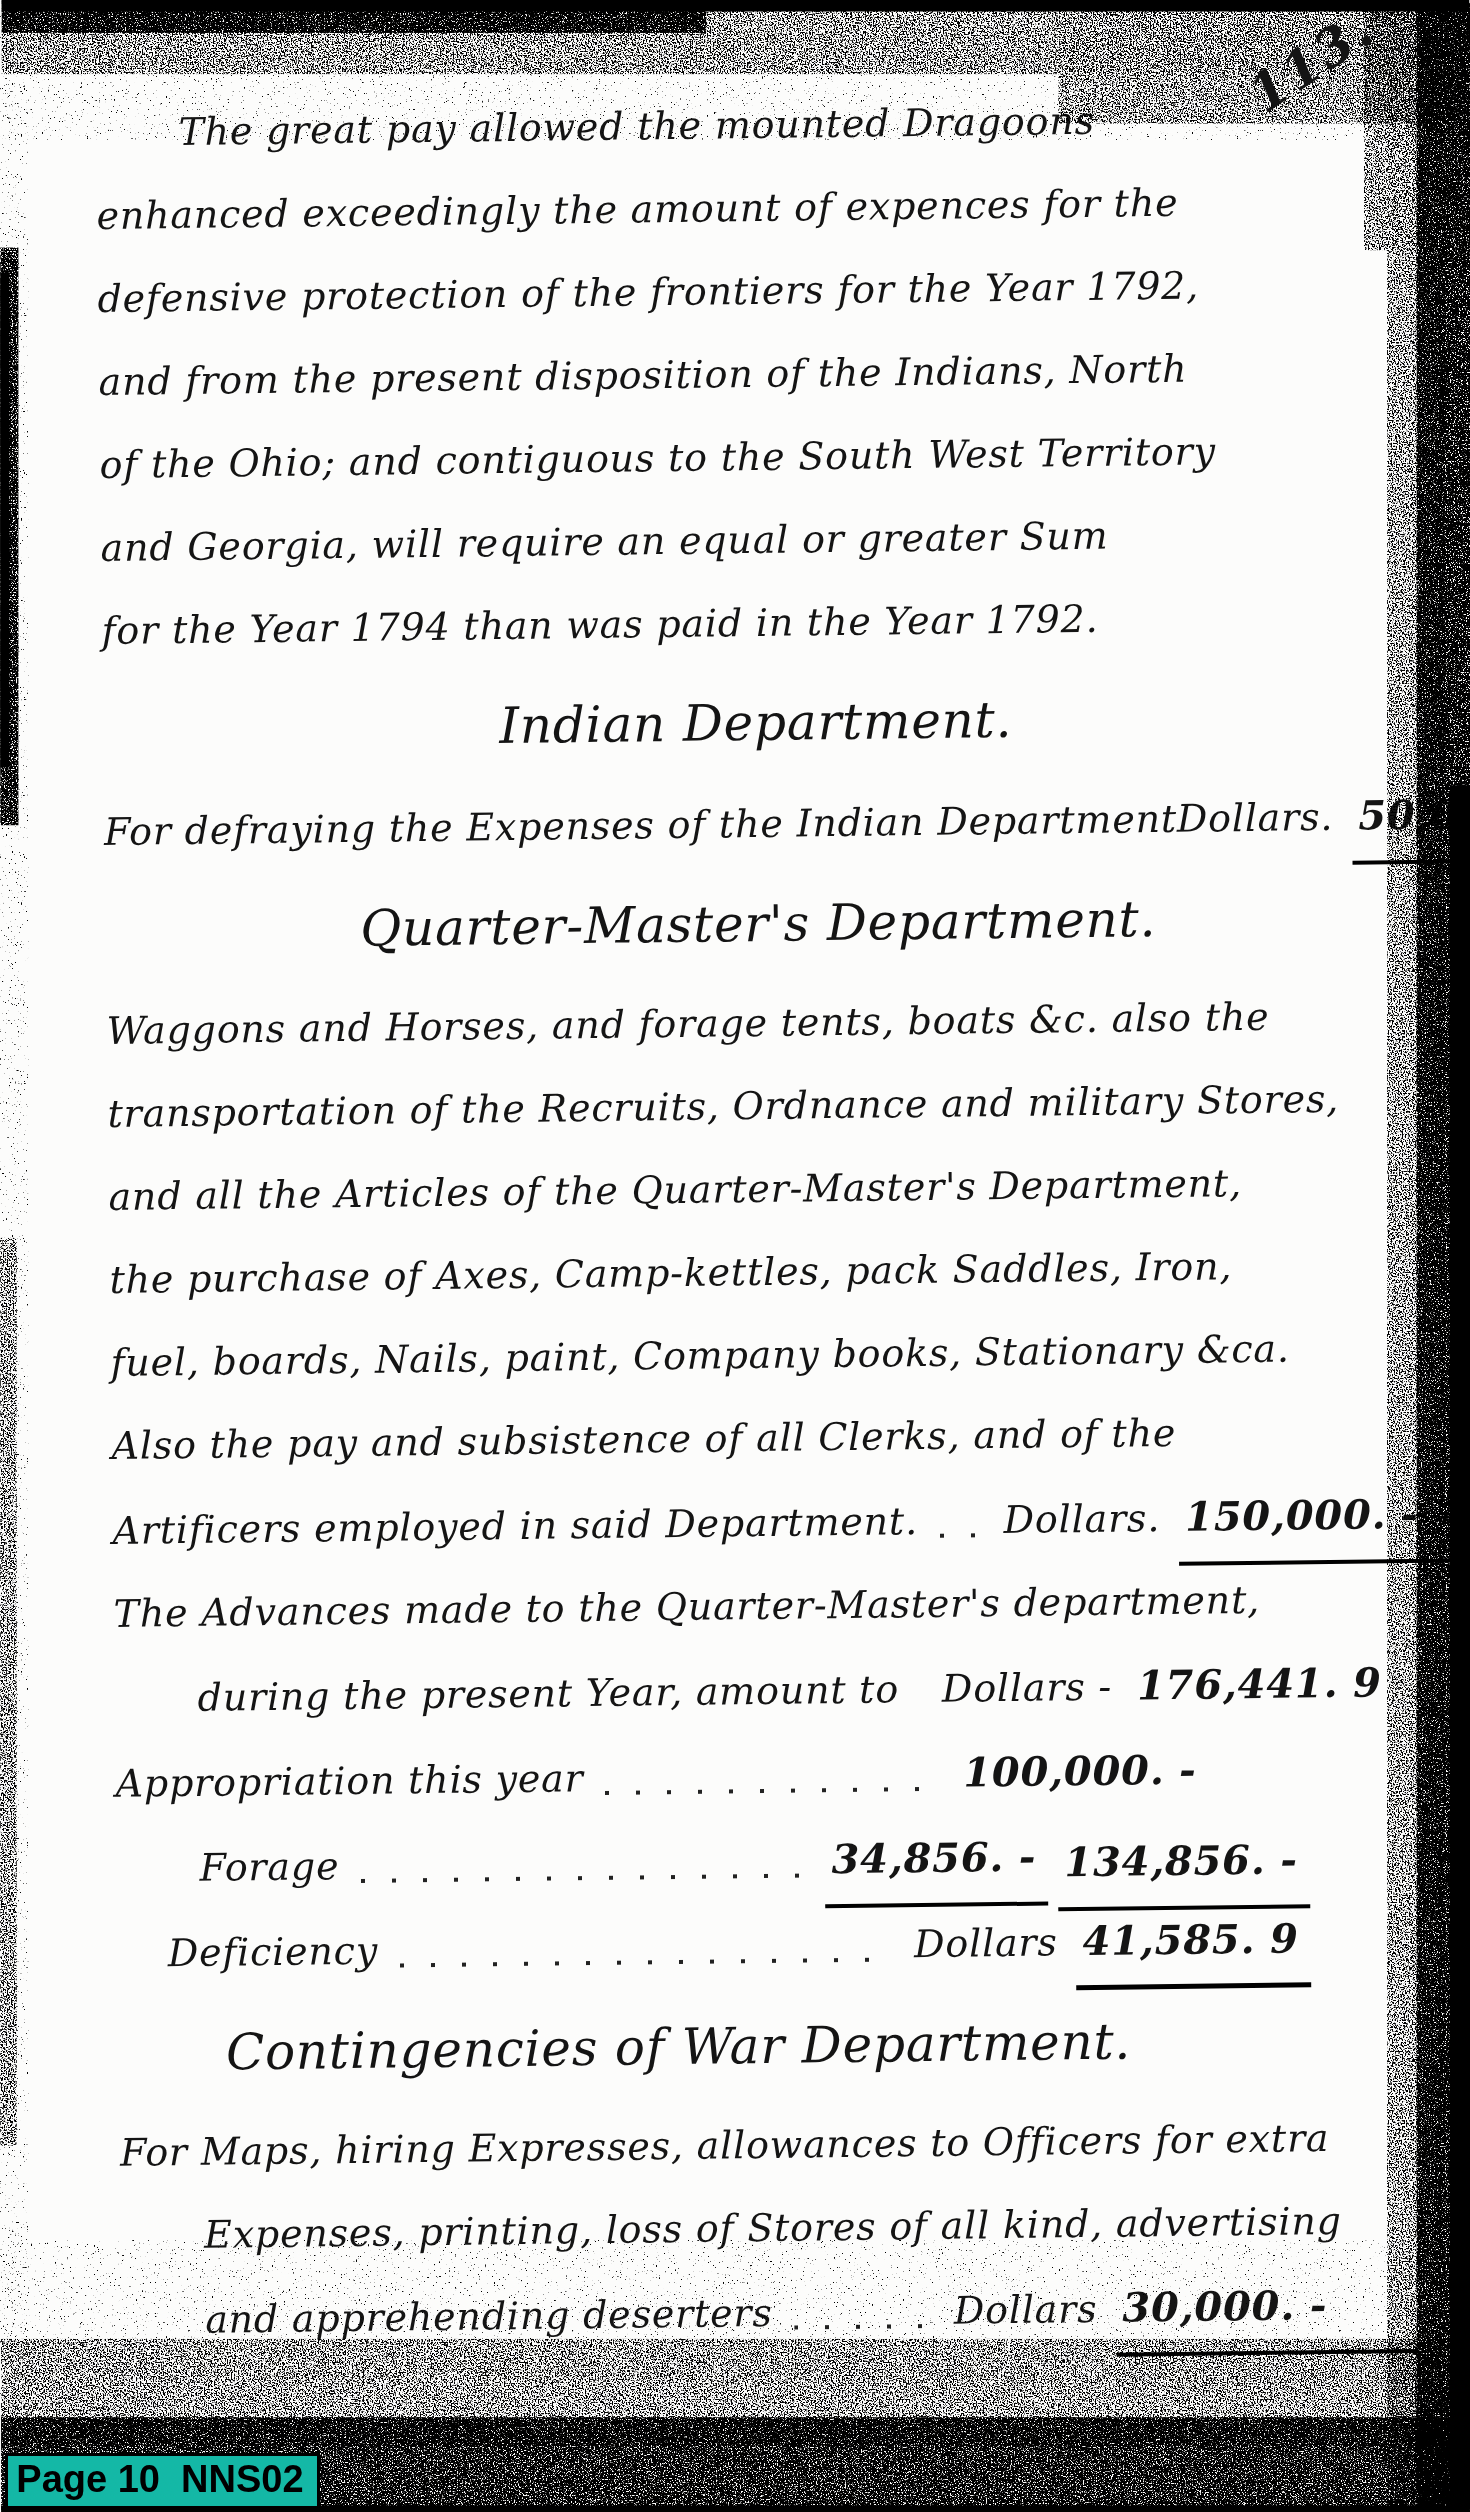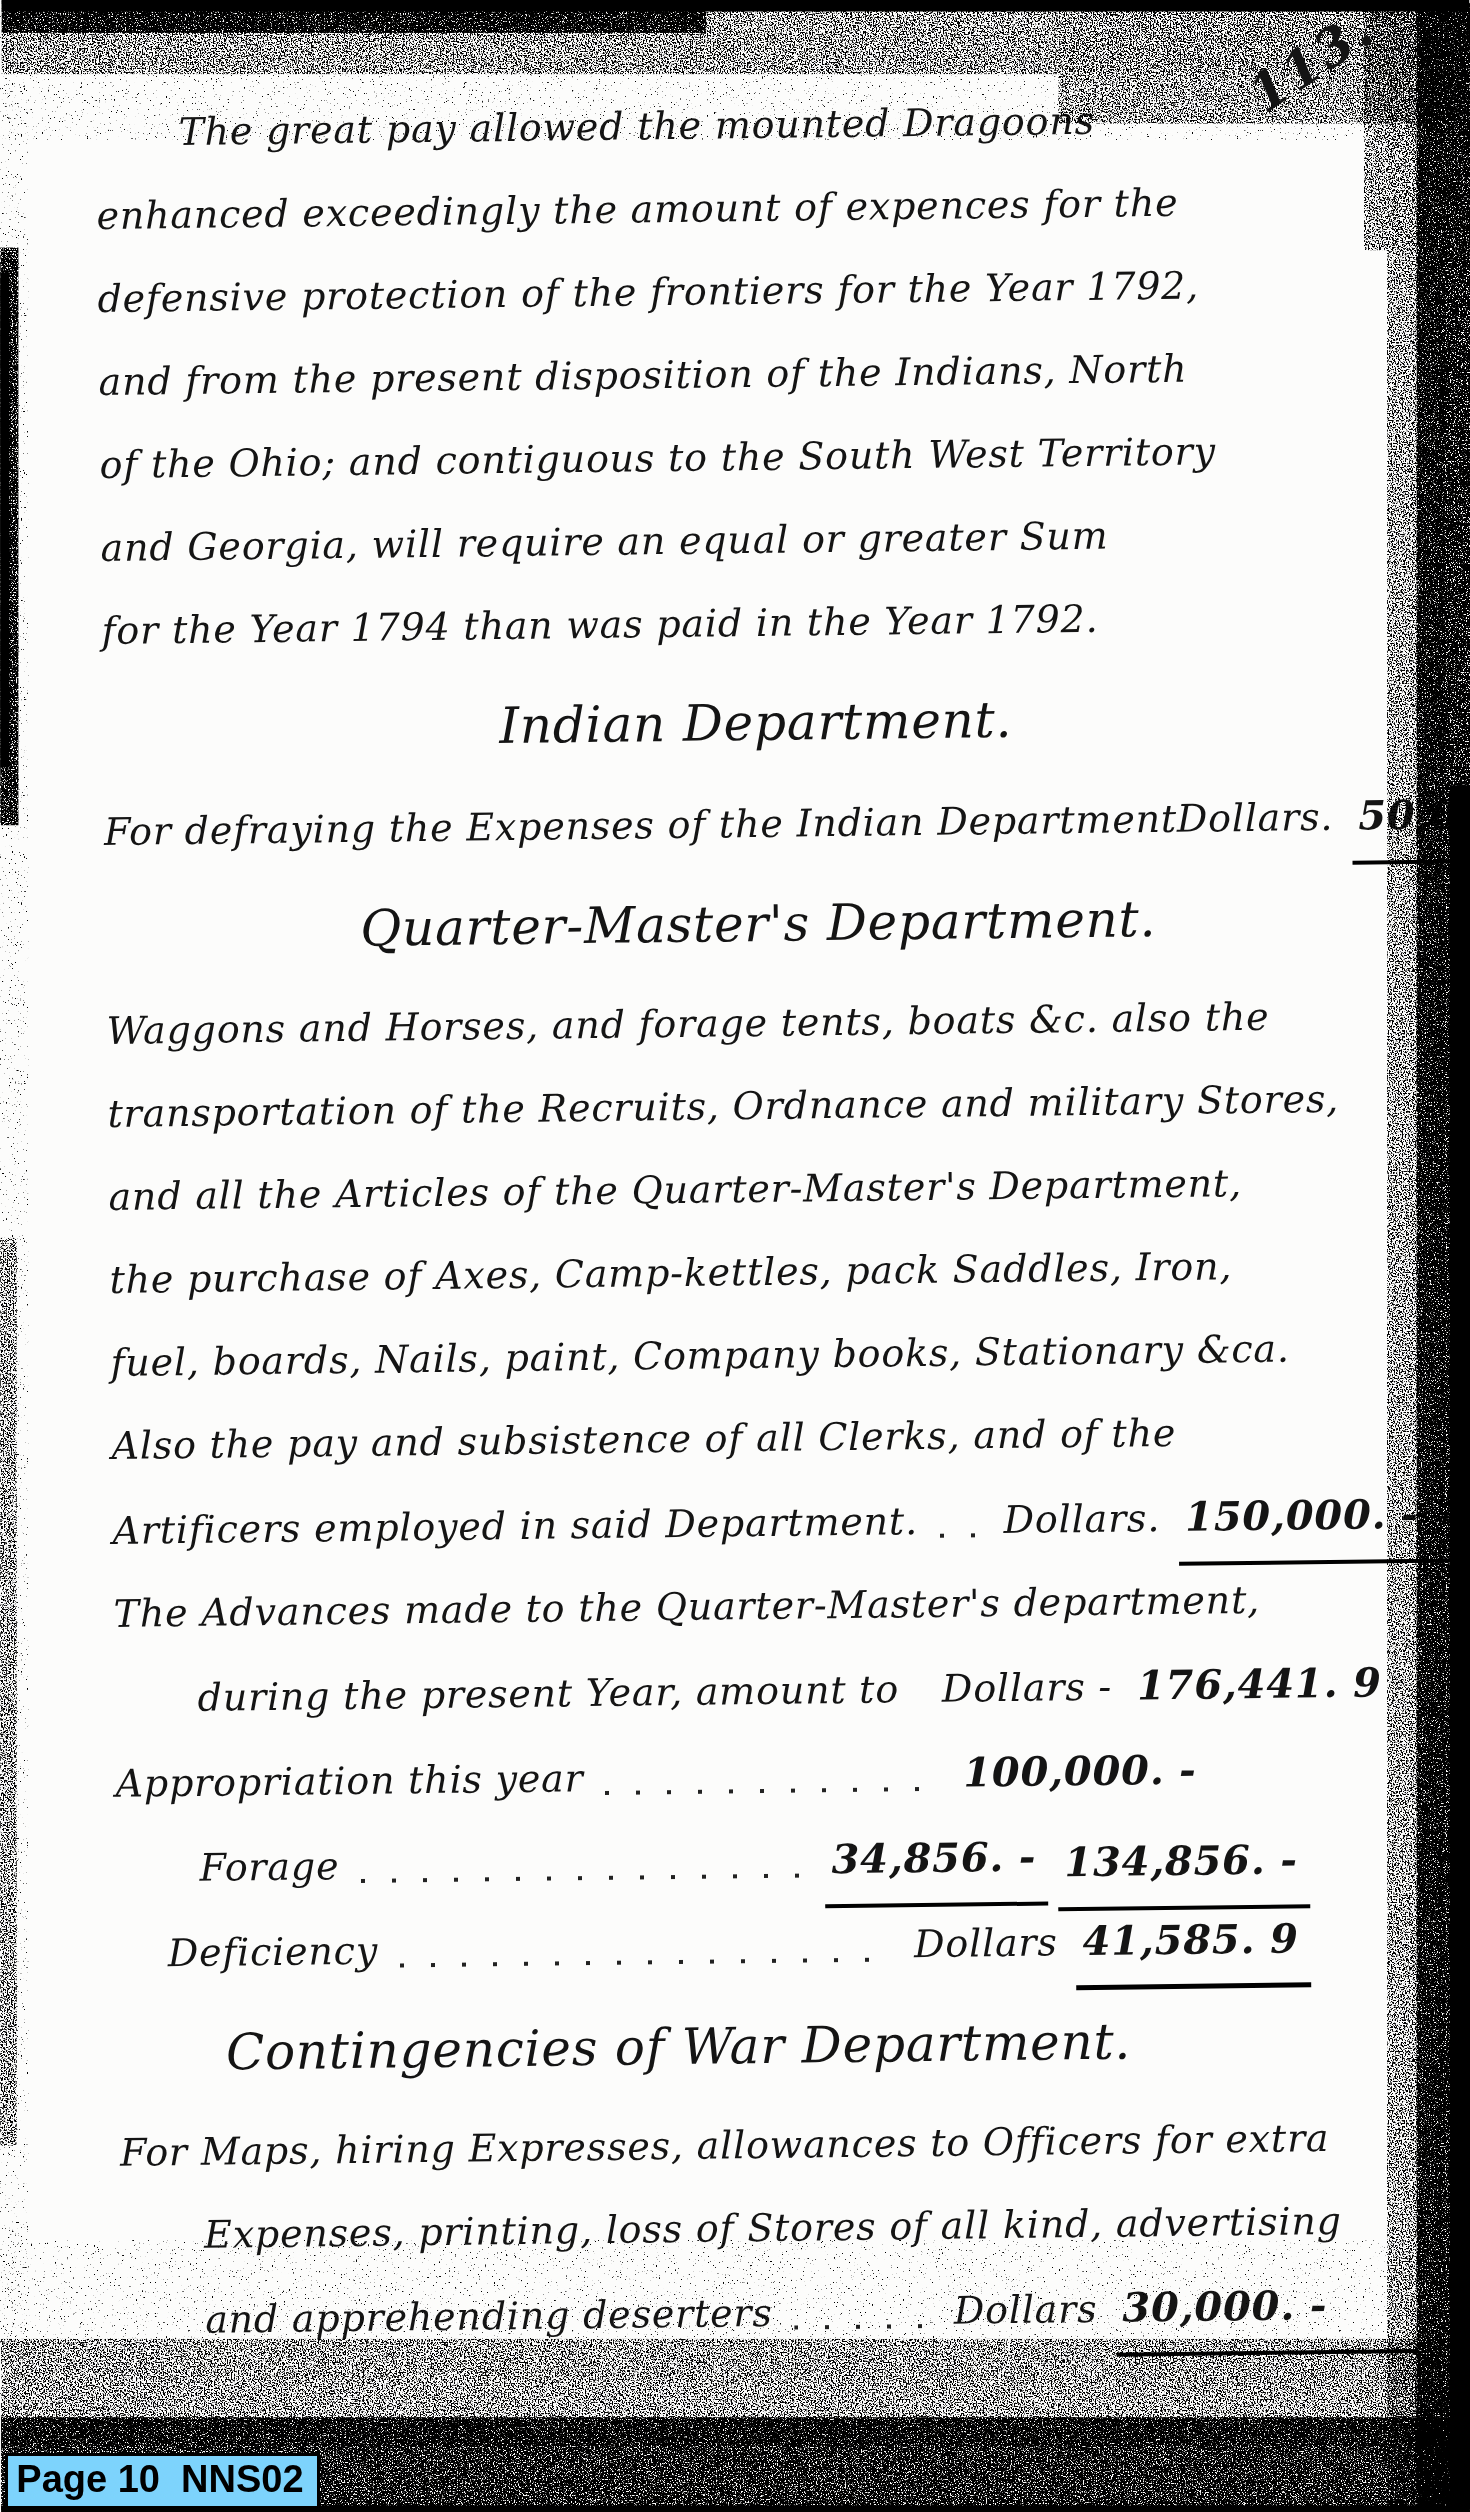--- a/index.html
+++ b/index.html
@@ -100,21 +100,21 @@
     z-index: 7;
     letter-spacing: 3.3px;
   }
 
   
   .footer-label {
     position: absolute;
     left: 5px;
     bottom: 3.3px;
     z-index: 12;
-    background: #7dd3fc;
+    background: #14b8a6;
     border: 3.3px solid #000;
     padding: 1.7px 13.2px 5px 8.3px;
     font-family: "Liberation Sans", sans-serif;
     font-weight: 700;
     font-size: 38px;
     font-style: normal;
     white-space: pre;
     color: #000;
   }
 

